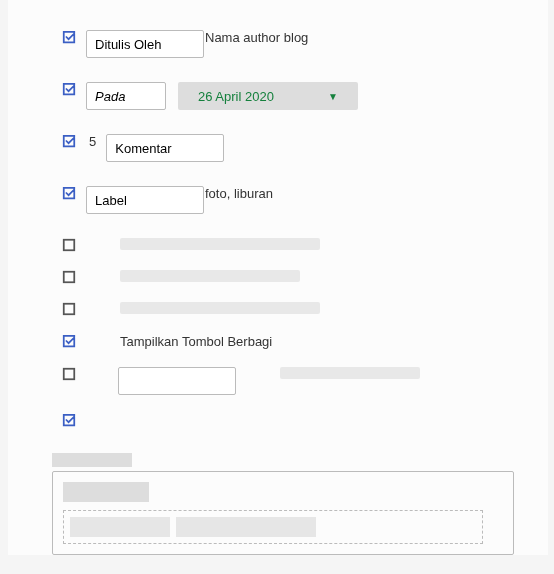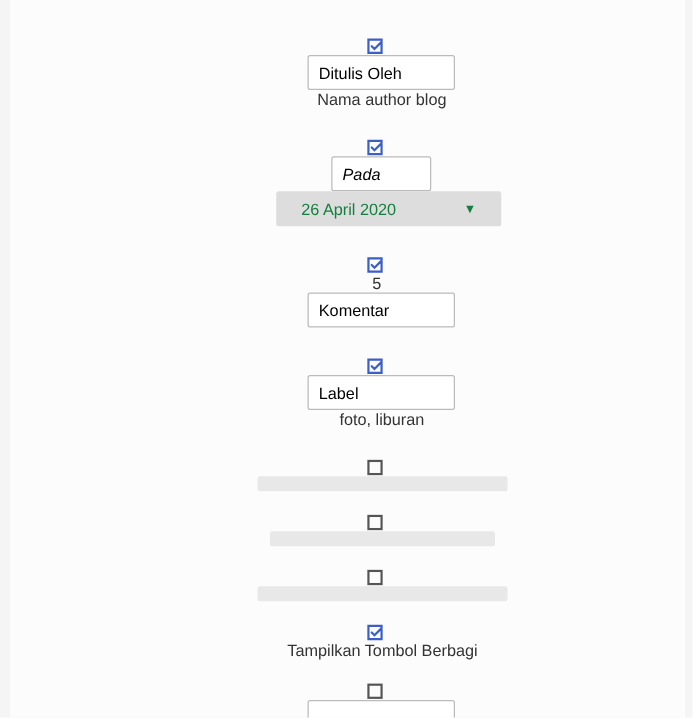--- a/index.html
+++ b/index.html
@@ -13,25 +13,24 @@
     overflow: hidden;
   }
   .panel {
     background: #fcfcfc;
     padding: 30px 0 0 0;
     margin-left: 8px;
     width: 540px;
   }
   .row {
     display: flex;
-    align-items: center;
+    align-items: flex-start;
     padding: 0 0 24px 54px;
-    flex-direction: column;
-  }
-  .row.tight { padding-bottom: 18px; }
+  }
+  .row.tight { padding-bottom: 18px; gap: 32px; }
   .checkbox {
     width: 14px;
     height: 14px;
     flex-shrink: 0;
     margin-right: 10px;
     display: inline-flex;
     align-items: center;
     justify-content: center;
   }
   .checkbox svg { width: 14px; height: 14px; }

